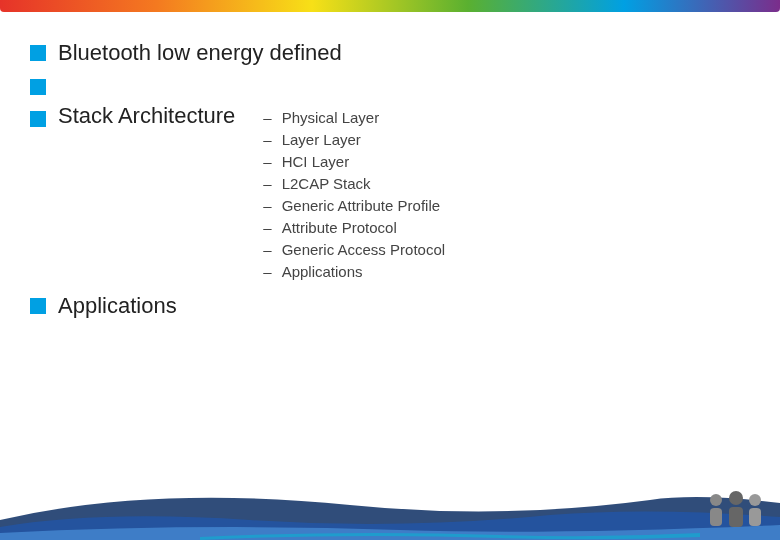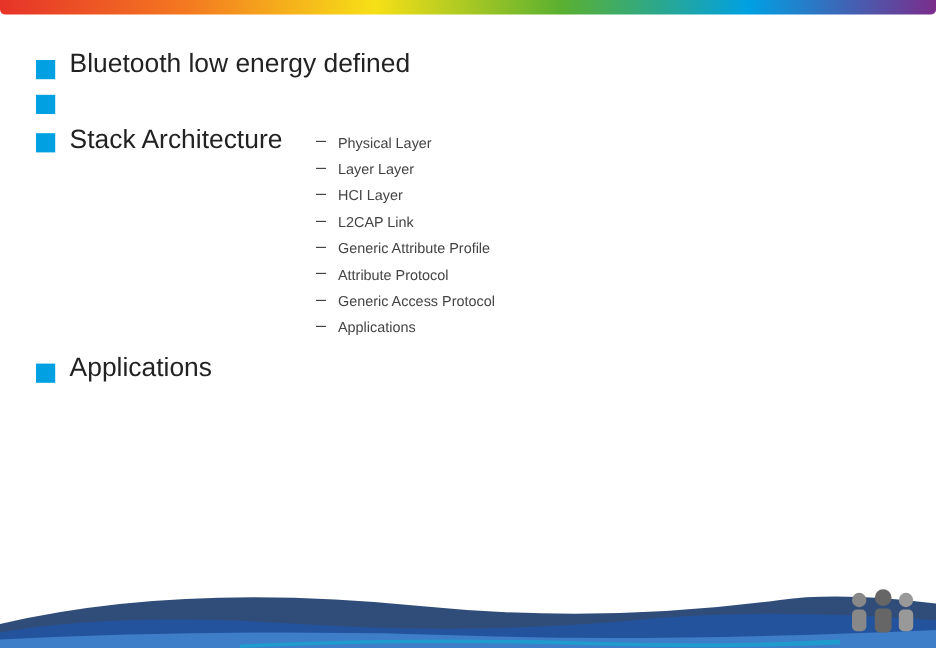--- a/index.html
+++ b/index.html
@@ -33,21 +33,21 @@
       bottom: 80px;
     }
 
     .main-list {
       list-style: none;
       margin-top: 10px;
     }
 
     .main-list > li {
       display: flex;
-      align-items: flex-end;
+      align-items: flex-start;
       margin-bottom: 8px;
       font-size: 22px;
       color: #222;
       font-weight: 400;
     }
 
     .bullet-square {
       display: inline-block;
       width: 16px;
       height: 16px;
@@ -58,22 +58,22 @@
     }
 
     .sub-list {
       list-style: none;
       margin-top: 6px;
       margin-left: 28px;
     }
 
     .sub-list li {
       display: flex;
-      align-items: flex-end;
-      font-size: 12px;
+      align-items: center;
+      font-size: 15px;
       color: #444;
       margin-bottom: 5px;
       font-weight: 400;
     }
 
     .sub-list li::before {
       content: "–";
       margin-right: 10px;
       color: #444;
       font-size: 15px;
@@ -115,21 +115,21 @@
         <li>
             <span>Physical Layer</span>
           </li>
         <li>
             <span>Layer Layer</span>
           </li>
         <li>
             <span>HCI Layer</span>
           </li>
         <li>
-            <span>L2CAP Link</span>
+            <span>L2CAP Stack</span>
           </li>
         <li>
             <span>Generic Attribute Profile</span>
           </li>
         <li>
             <span>Attribute Protocol</span>
           </li>
         <li>
             <span>Generic Access Protocol</span>
           </li>

